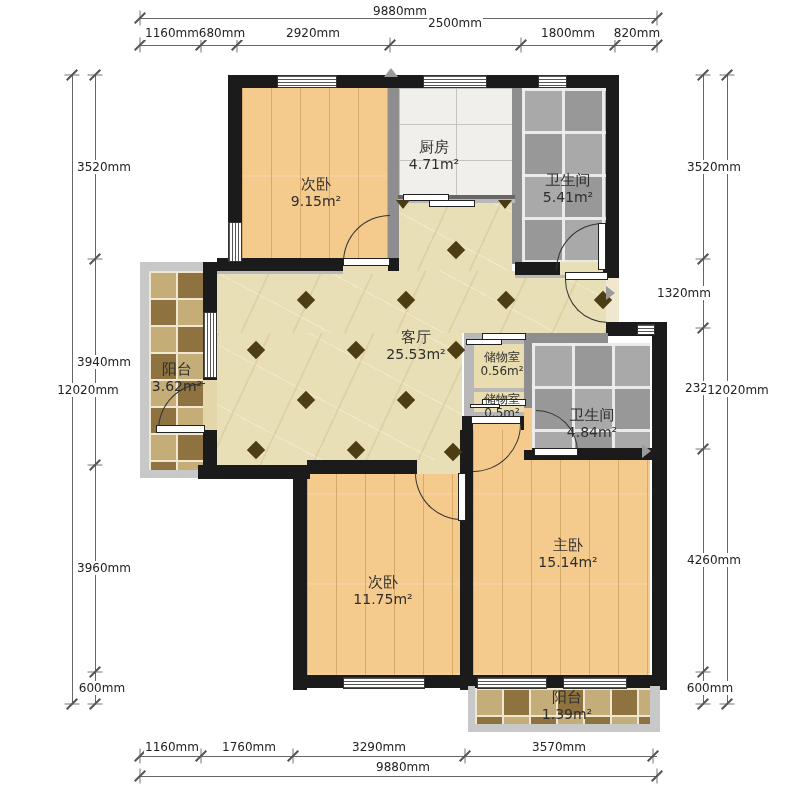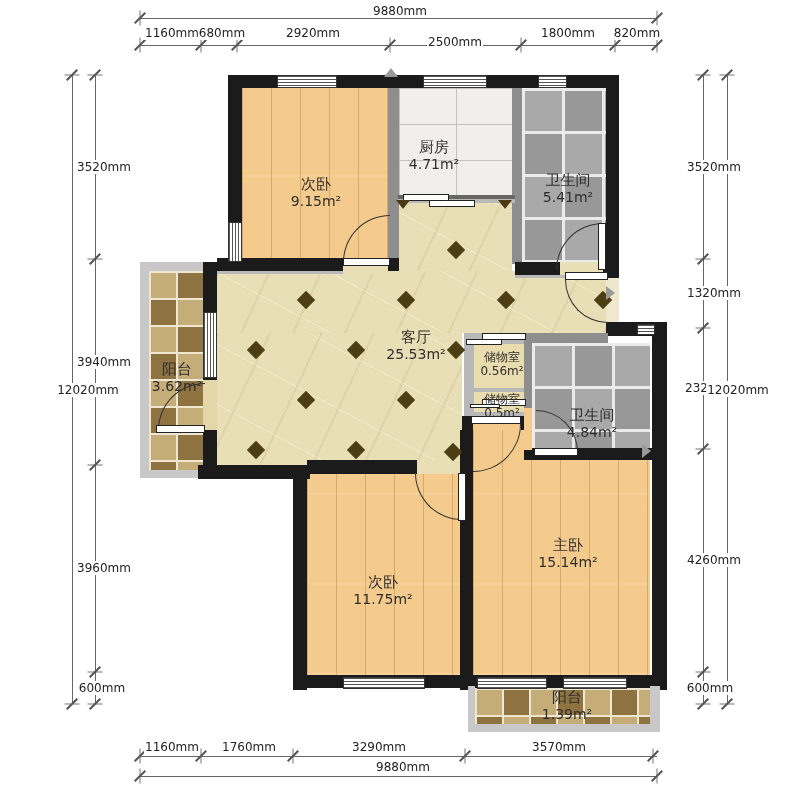--- a/index.html
+++ b/index.html
@@ -276,35 +276,35 @@
   </div>
   <div class="rlabel" style="left:567px;top:705px">
     <div class="rname">阳台</div>
     <div class="rarea">1.39m²</div>
   </div>
 
   <div class="dlab" style="left:400px;top:11px">9880mm</div>
   <div class="dlab" style="left:172px;top:33px">1160mm</div>
   <div class="dlab" style="left:222px;top:33px">680mm</div>
   <div class="dlab" style="left:313px;top:33px">2920mm</div>
-  <div class="dlab" style="left:455px;top:42px">2500mm</div>
+  <div class="dlab" style="left:455px;top:23px">2500mm</div>
   <div class="dlab" style="left:568px;top:33px">1800mm</div>
   <div class="dlab" style="left:637px;top:33px">820mm</div>
 
   <div class="dlab" style="left:172px;top:747px">1160mm</div>
   <div class="dlab" style="left:249px;top:747px">1760mm</div>
   <div class="dlab" style="left:379px;top:747px">3290mm</div>
   <div class="dlab" style="left:559px;top:747px">3570mm</div>
   <div class="dlab" style="left:403px;top:767px">9880mm</div>
 
   <div class="dlab" style="left:104px;top:167px">3520mm</div>
   <div class="dlab" style="left:104px;top:362px">3940mm</div>
   <div class="dlab" style="left:104px;top:568px">3960mm</div>
   <div class="dlab" style="left:102px;top:688px">600mm</div>
   <div class="dlab" style="left:88px;top:390px">12020mm</div>
 
   <div class="dlab" style="left:714px;top:167px">3520mm</div>
-  <div class="dlab" style="left:714px;top:293px">1320mm</div>
+  <div class="dlab" style="left:684px;top:293px">1320mm</div>
   <div class="dlab" style="left:712px;top:388px">2320mm</div>
   <div class="dlab" style="left:714px;top:560px">4260mm</div>
   <div class="dlab" style="left:710px;top:688px">600mm</div>
   <div class="dlab" style="left:738px;top:390px">12020mm</div>
 </div>
 
 </body></html>

